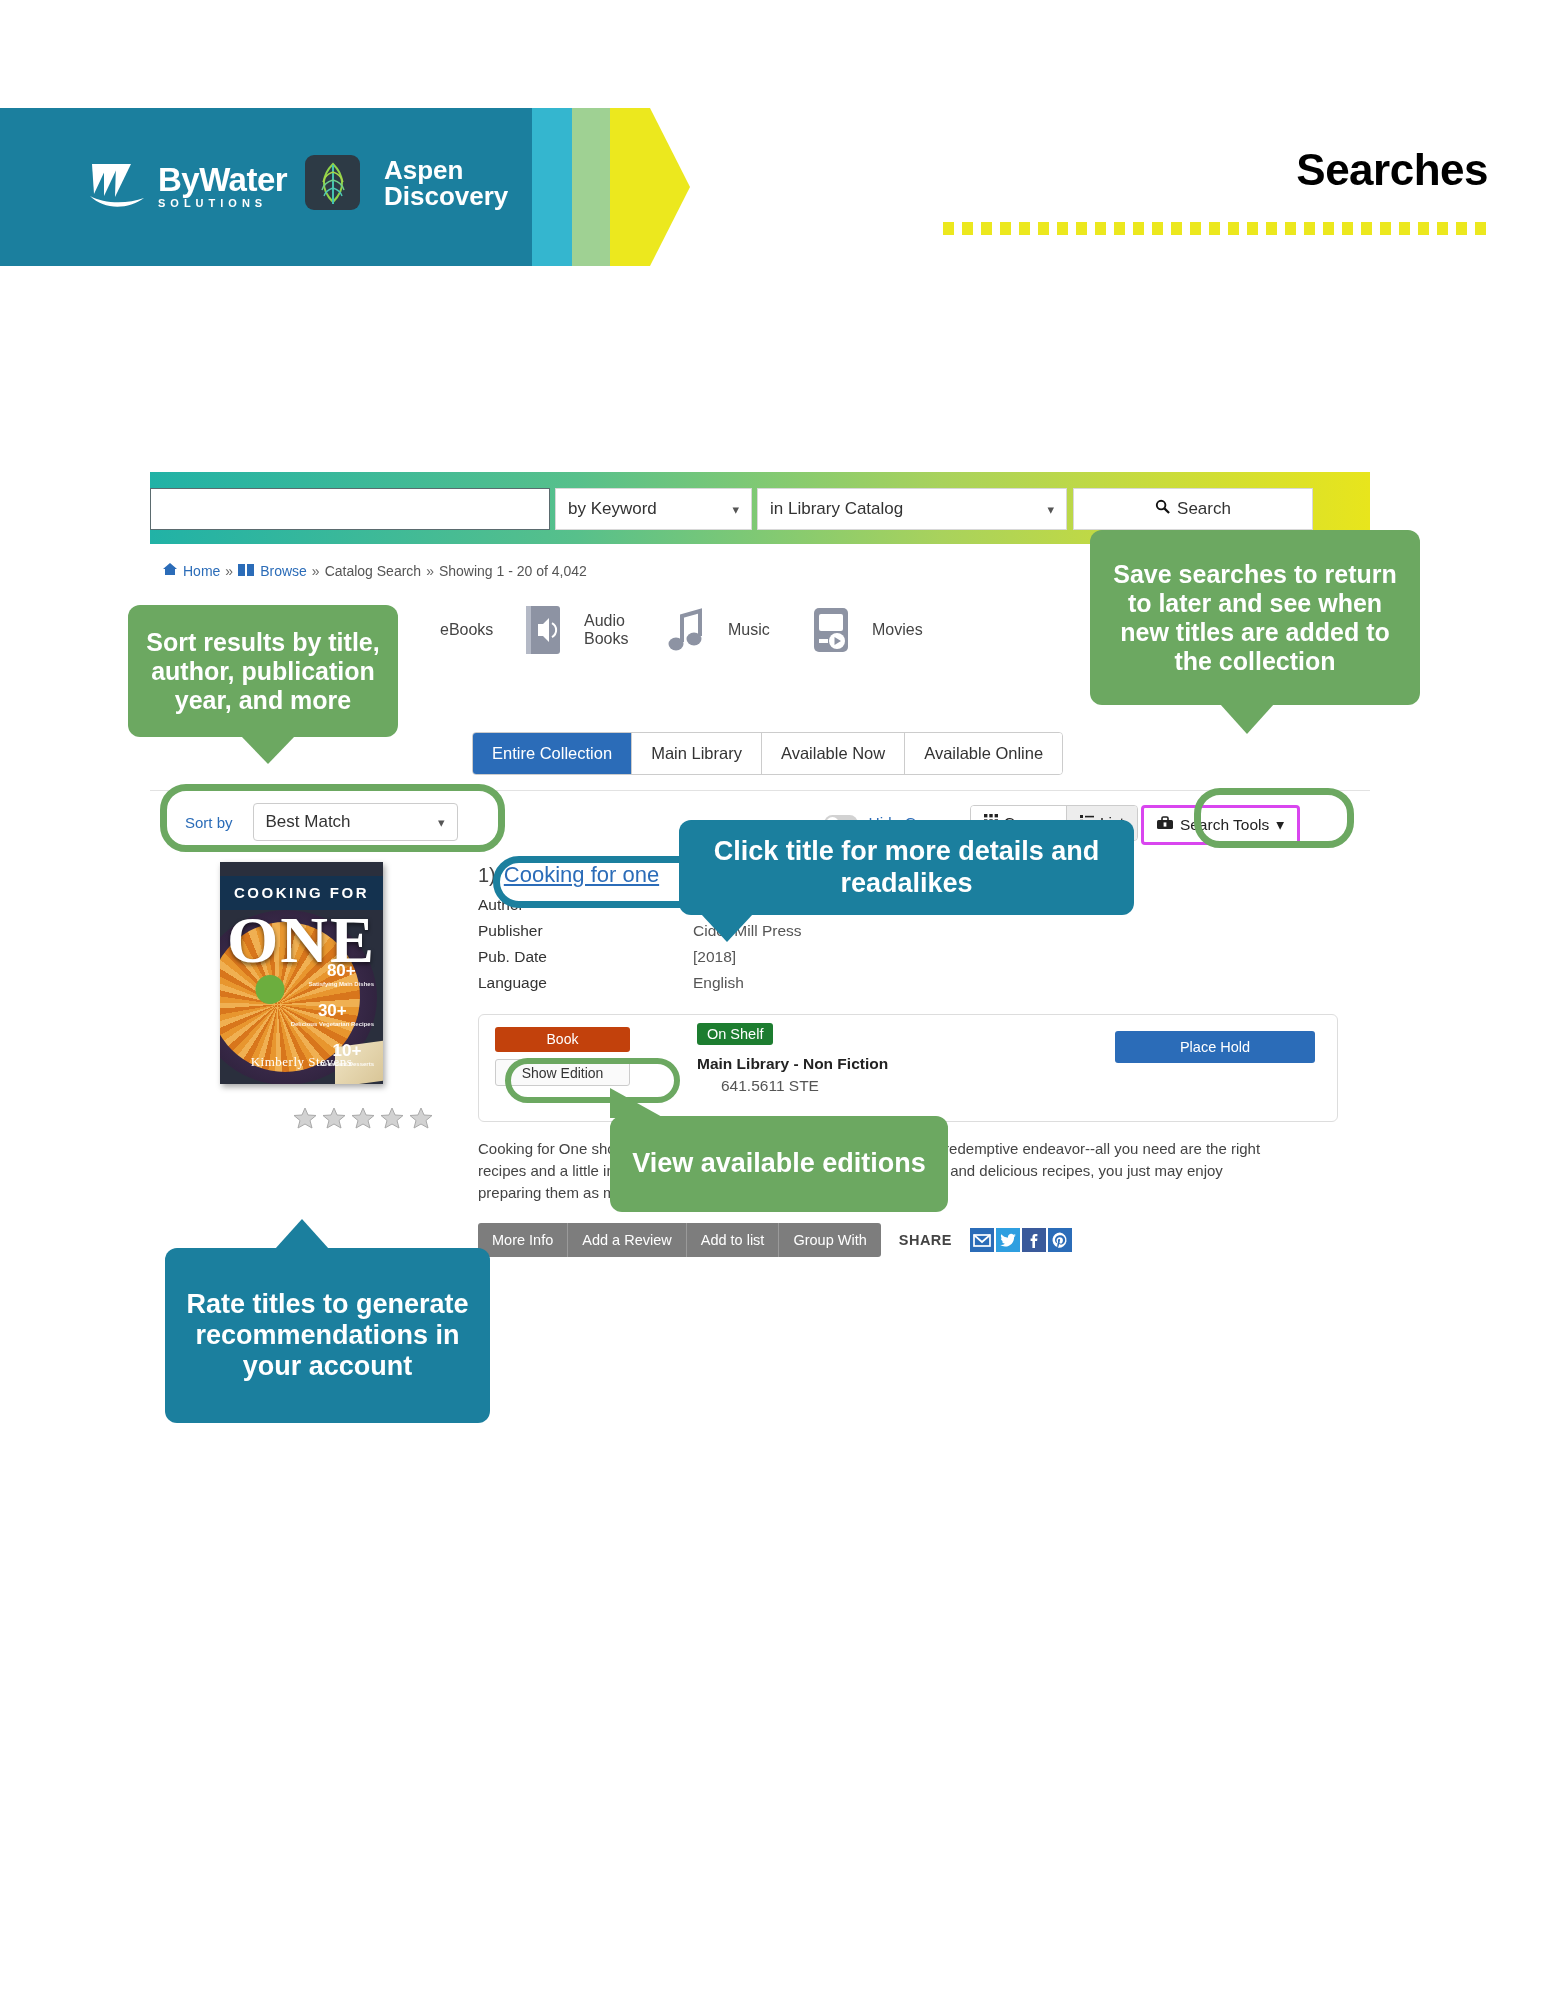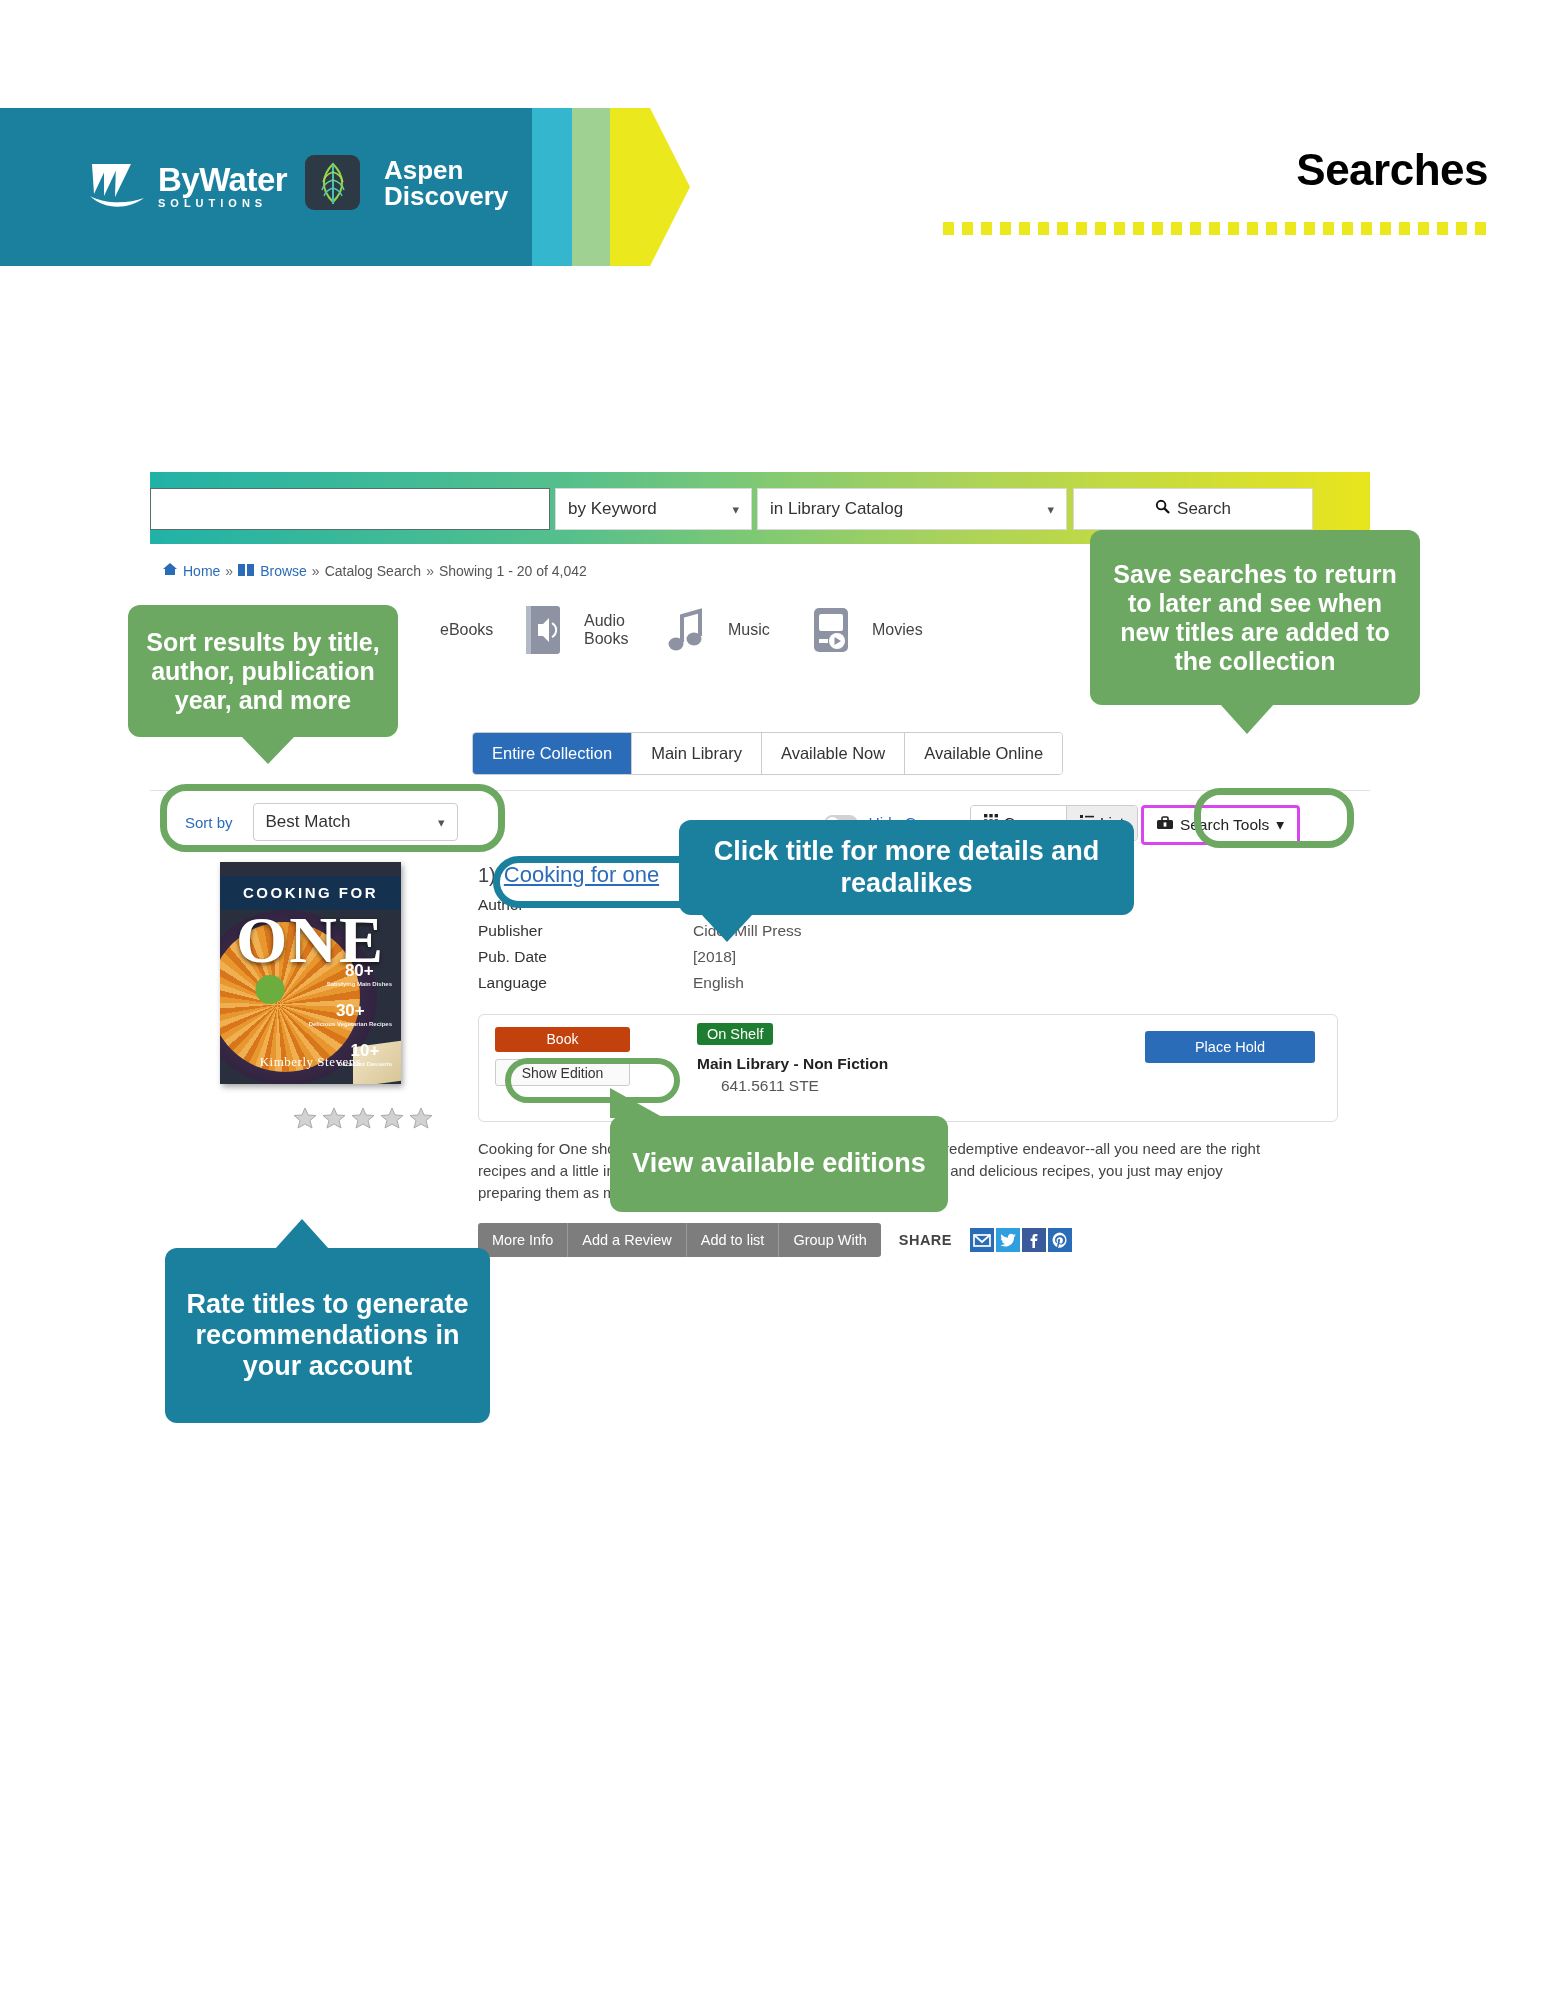--- a/index.html
+++ b/index.html
@@ -125,21 +125,21 @@
   #search-tools {
     position:absolute; right:70px; top:14px;
     padding:8px 13px; border:3px solid #d946ef; border-radius:4px; background:#fff;
     font-size:15.5px; display:flex; align-items:center; gap:7px; color:#222;
   }
 
   
   #result { position:absolute; left:0; top:860px; width:1220px; }
   #cover-wrap { position:absolute; left:70px; top:0; }
   #cover {
-    width:181px; height:222px; position:relative; overflow:hidden;
+    width:163px; height:222px; position:relative; overflow:hidden;
     box-shadow:2px 3px 6px rgba(0,0,0,.35); background:#2a2f3d;
   }
   #cover-bandtop {
     position:absolute; left:0; top:14px; width:100%; height:34px; background:#14324f;
     color:#fff; font-size:15px; letter-spacing:2.5px; text-align:center; line-height:34px; font-weight:bold;
   }
   #cover-one {
     position:absolute; left:0; top:40px; width:100%; text-align:center;
     font-family:"Liberation Serif", serif; font-size:66px; color:#fff; font-weight:bold; letter-spacing:2px;
     text-shadow:0 2px 4px rgba(0,0,0,.6);
@@ -191,21 +191,21 @@
     border:1px solid #ccc; border-radius:3px; color:#333; font-size:14px;
     text-align:center; line-height:26px;
   }
   #onshelf {
     position:absolute; left:218px; top:8px; background:#1d7d30; color:#fff;
     font-size:14.5px; padding:3px 10px; border-radius:3px;
   }
   #location { position:absolute; left:218px; top:40px; font-size:15.5px; color:#222; font-weight:bold; }
   #callnum { position:absolute; left:242px; top:62px; font-size:15.5px; color:#555; }
   #place-hold {
-    position:absolute; right:22px; top:16px; width:170px; height:32px; background:#2b6cb8;
+    position:absolute; right:22px; top:16px; width:200px; height:32px; background:#2b6cb8;
     color:#fff; font-size:14.5px; text-align:center; line-height:32px; border-radius:3px;
   }
 
   #description {
     margin-top:16px; font-size:15px; color:#444; line-height:1.48; width:790px;
   }
   #actions { margin-top:18px; display:flex; align-items:center; gap:18px; }
   #action-btns { display:flex; border-radius:3px; overflow:hidden; }
   .abtn {
     background:#7d7d7d; color:#fff; font-size:14.5px; padding:9px 14px;

